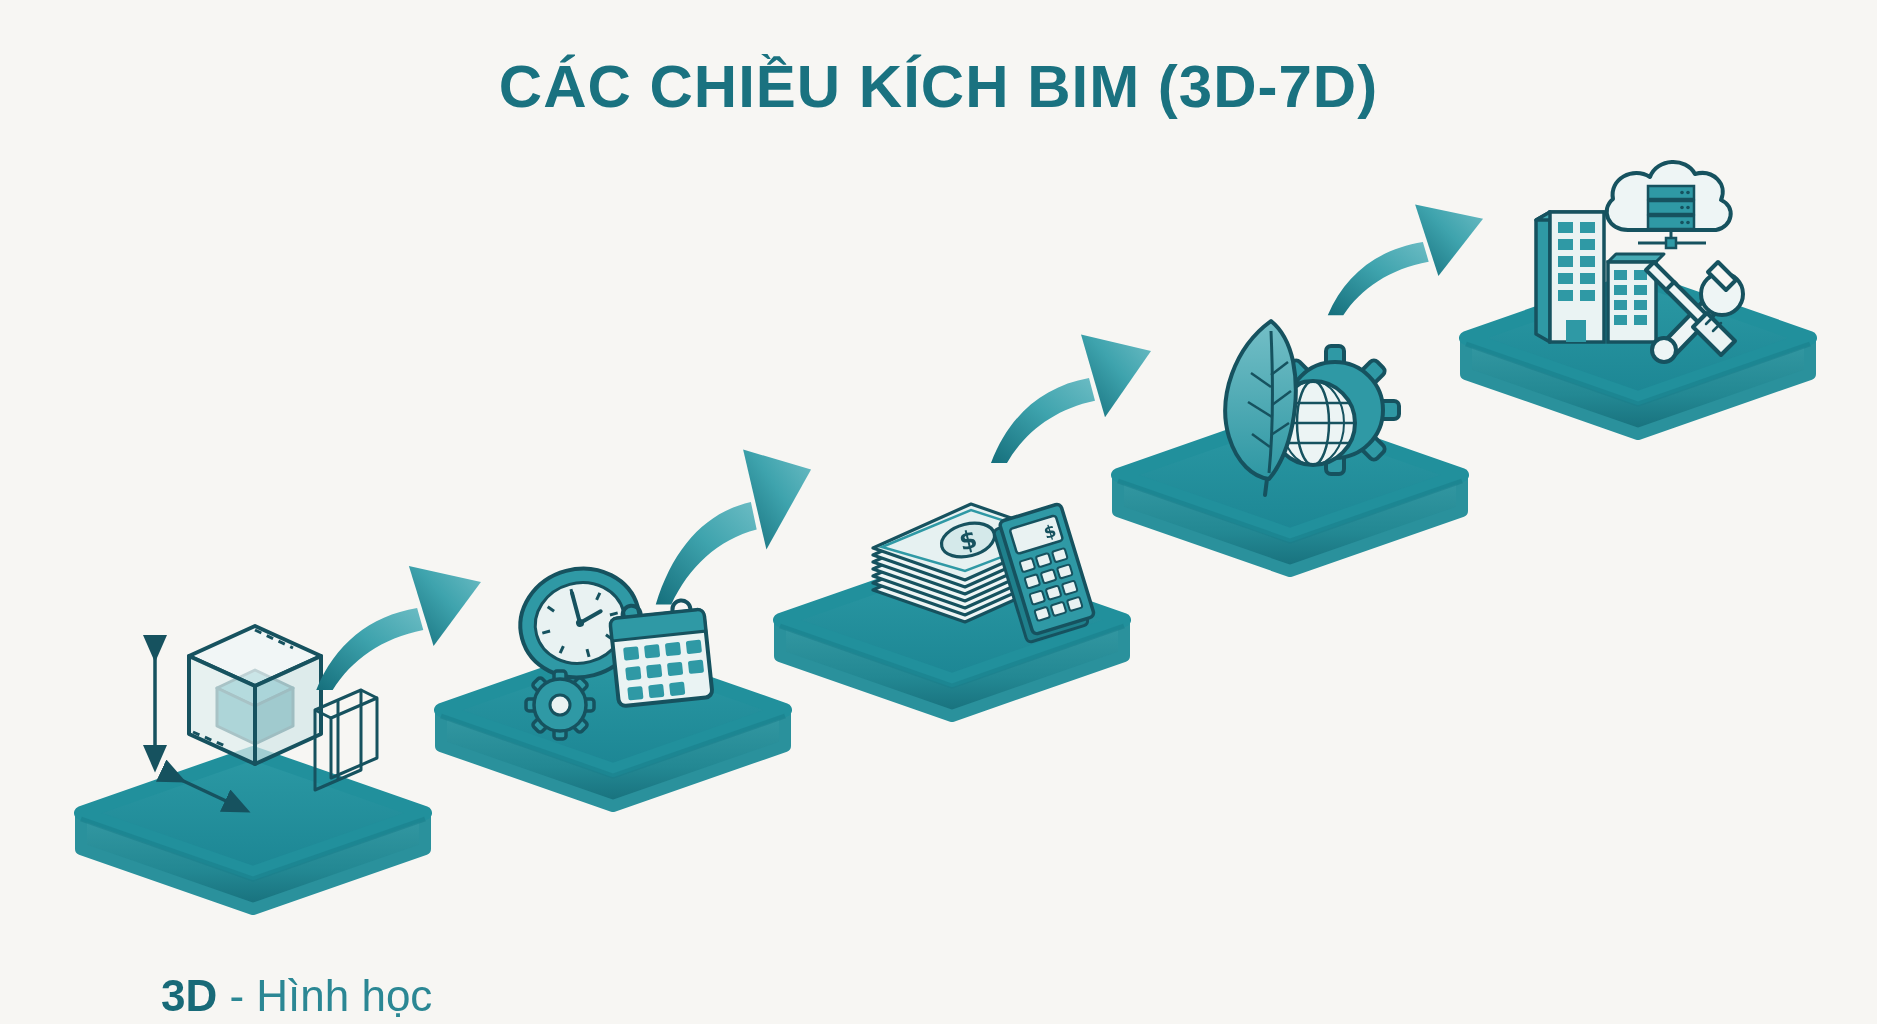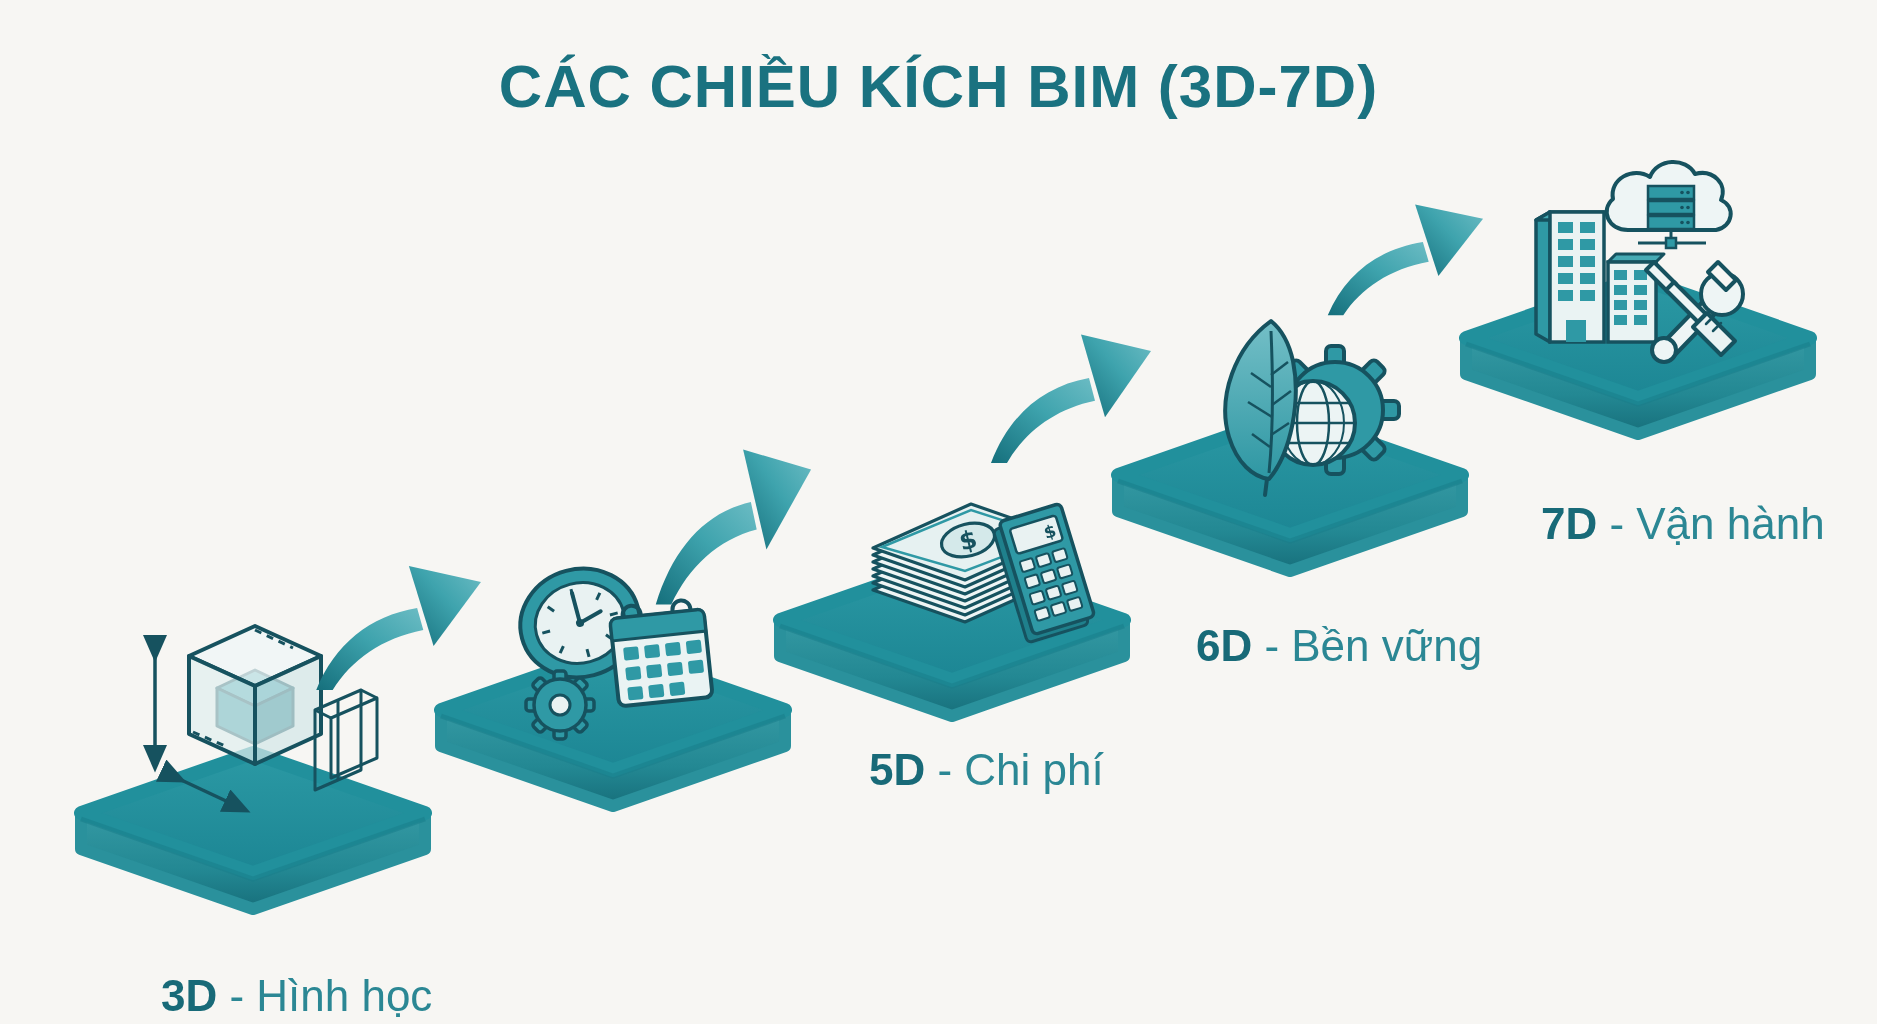--- a/index.html
+++ b/index.html
@@ -328,23 +328,14 @@
     <polygon points="98,14 168,30 122,94" fill="url(#gArrow)"></polygon>
   </svg>
   <svg class="abs" style="left:1320px;top:192px" width="165" height="125" viewBox="0 0 170 140" preserveAspectRatio="none">
     <path d="M8 138 C26 92 60 64 106 56 L112 78 C72 86 42 108 24 138 Z" fill="url(#gArrow)"></path>
     <polygon points="98,14 168,30 122,94" fill="url(#gArrow)"></polygon>
   </svg>
 
   <div class="label" style="left:112px;top:920px">
     <span class="code">3D</span><span class="sep"> - </span><span class="name">Hình học</span>
   </div>
-  <div class="label" style="left:820px;top:694px">
-    <span class="code">5D</span><span class="sep"> - </span><span class="name">Chi phí</span>
-  </div>
-  <div class="label" style="left:1147px;top:570px">
-    <span class="code">6D</span><span class="sep"> - </span><span class="name">Bền vững</span>
-  </div>
-  <div class="label" style="left:1492px;top:448px">
-    <span class="code">7D</span><span class="sep"> - </span><span class="name">Vận hành</span>
-  </div>
 
 </div>
 
 </body></html>

